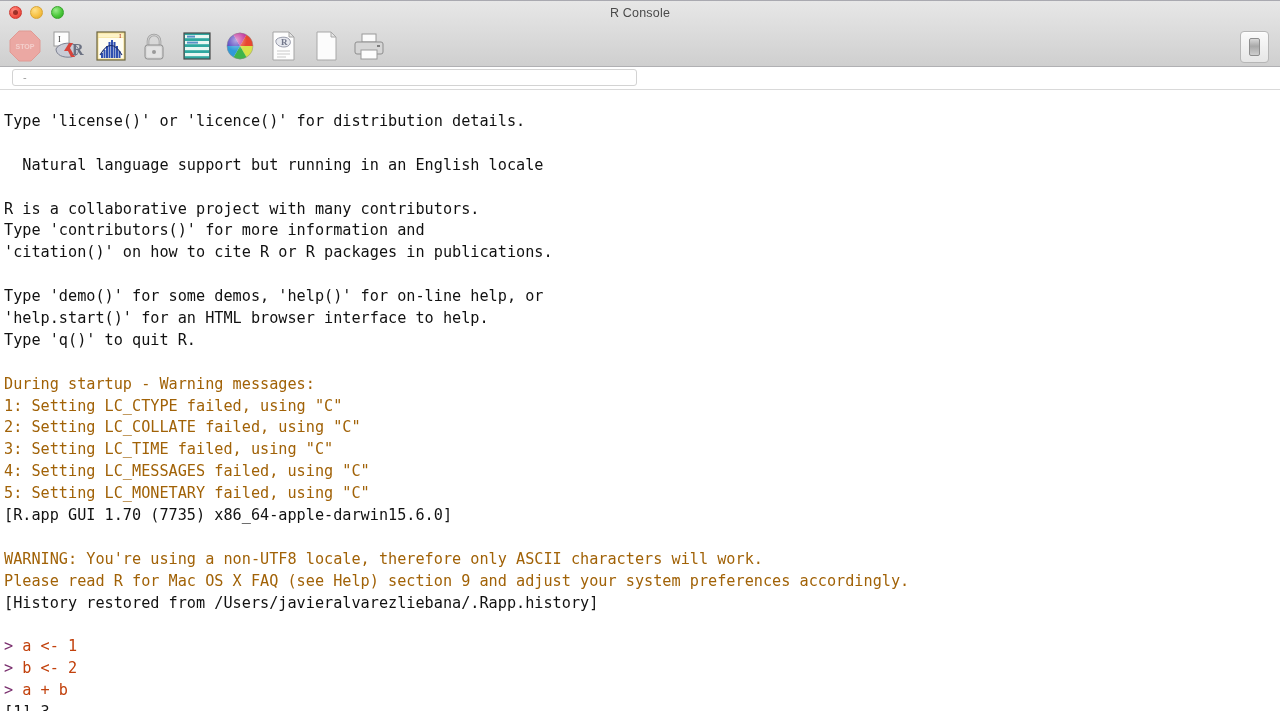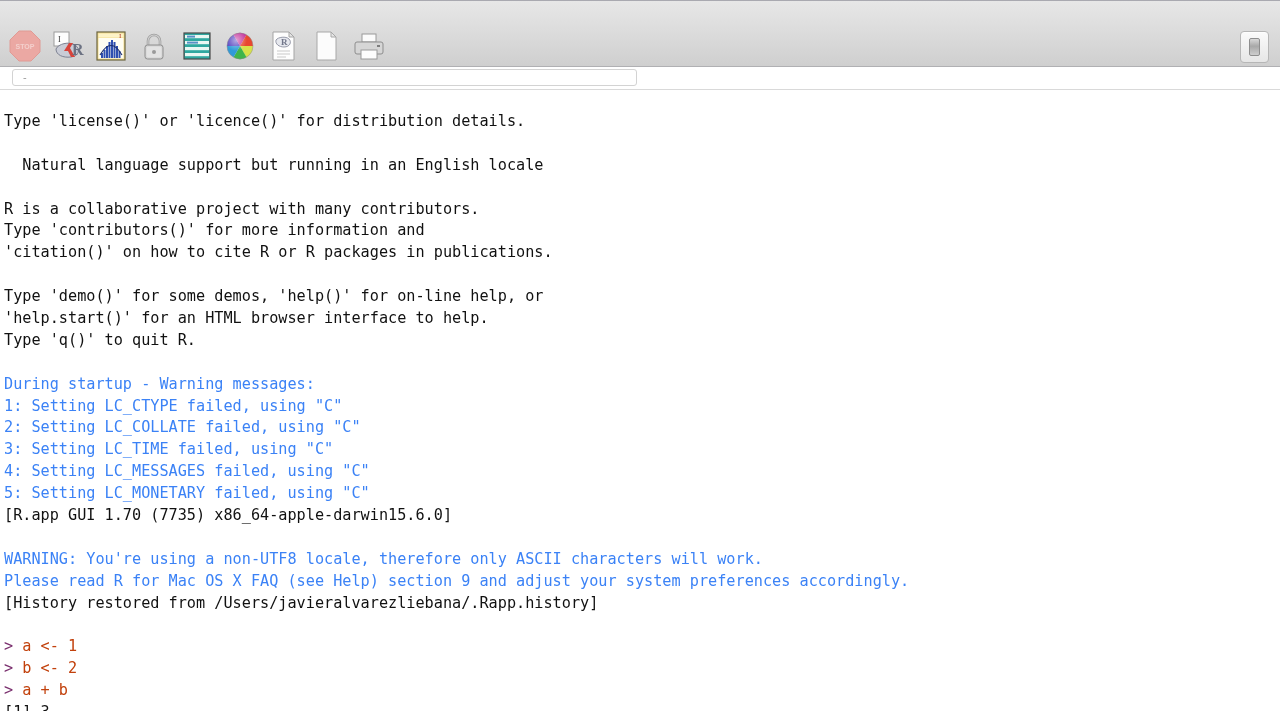--- a/index.html
+++ b/index.html
@@ -212,32 +212,40 @@
   .console-lines {
     font-family: "DejaVu Sans Mono", "Liberation Mono", monospace;
     font-size: 15.2px;
     line-height: 21.9px;
     white-space: pre;
     letter-spacing: 0px;
     padding-top: 1px;
   }
   .ln { height: 21.9px; }
   .c-black { color: #111111; }
-  .c-red   { color: #3b82f6; }
+  .c-red   { color: #a16207; }
   .c-blue  { color: #c2410c; }
   .c-prompt{ color: #7a2f6e; }
   .inline { display: inline; }
 </style>
 </head>
 <body>
 
 <div id="app">
 
   <div class="chrome">
 
+    <div class="titlebar">
+      <div class="traffic-lights">
+        <div class="light close"></div>
+        <div class="light minimize"></div>
+        <div class="light zoom"></div>
+      </div>
+      <div class="window-title">R Console</div>
+    </div>
 
     <div class="toolbar">
       <div class="tb-items">
 
         <div class="tb-item">
           <svg width="34" height="34" viewBox="0 0 34 34">
             <polygon points="11,2 23,2 32,11 32,23 23,32 11,32 2,23 2,11" fill="#eba8a3" stroke="#e09a94" stroke-width="1"></polygon>
             <text x="17" y="20" font-size="7" font-family="'Liberation Sans',sans-serif" fill="#f3d0cd" text-anchor="middle" font-weight="bold">STOP</text>
           </svg>
         </div>

